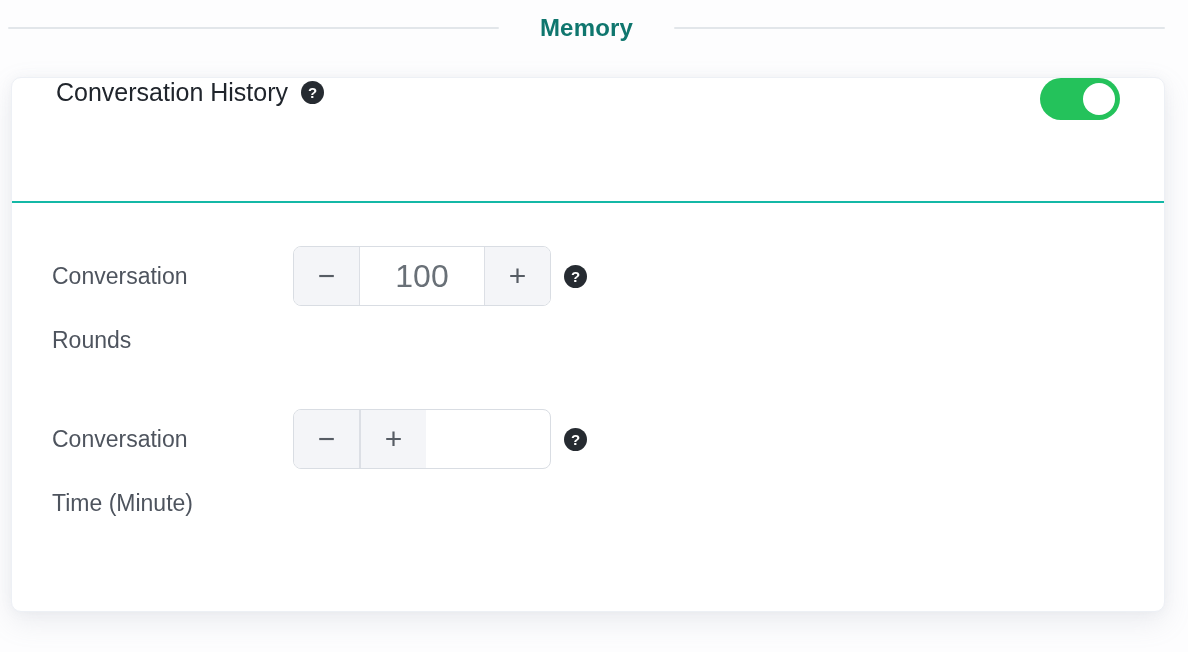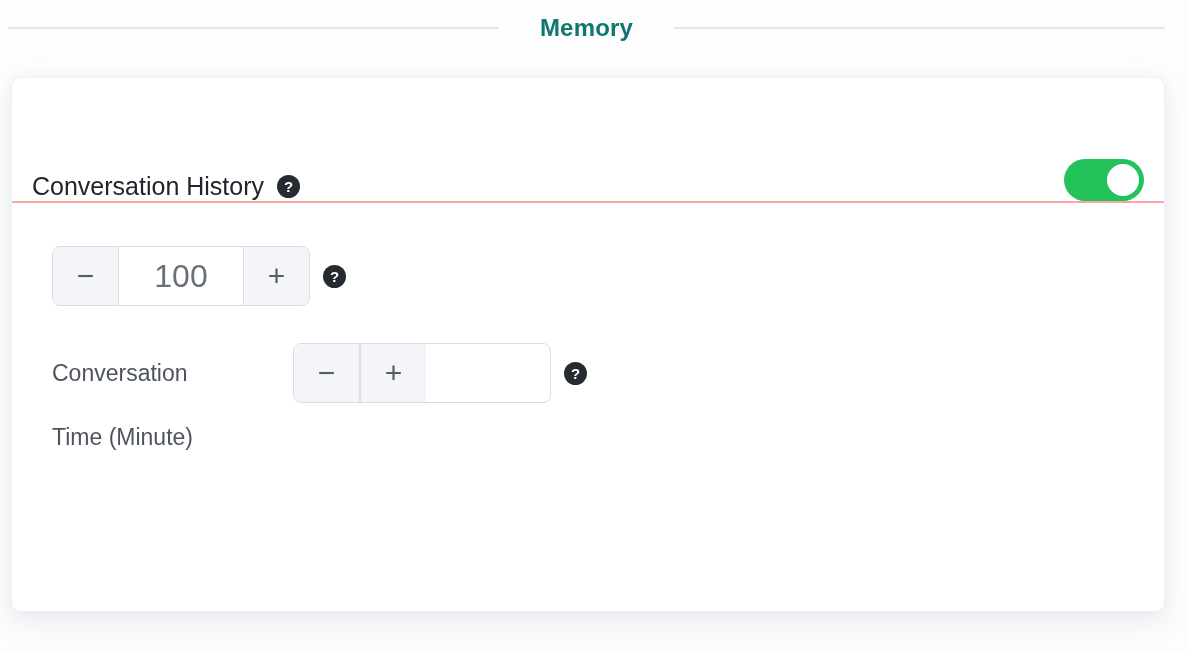--- a/index.html
+++ b/index.html
@@ -39,25 +39,25 @@
     margin: 21px 23px 0 11px;
     height: 535px;
     background: #ffffff;
     border: 1px solid #edf0f5;
     border-radius: 10px;
     box-shadow: 0 10px 28px rgba(140, 152, 170, 0.16), 0 0 12px rgba(140, 152, 170, 0.07);
   }
 
   .card-header {
     display: flex;
-    align-items: flex-end;
+    align-items: flex-start;
     justify-content: space-between;
     height: 125px;
-    padding: 0 20px;
-    border-bottom: 2px solid #fca5a5;
+    padding: 0 44px;
+    border-bottom: 2px solid #14b8a6;
   }
   .header-left {
     display: flex;
     align-items: center;
     gap: 13px;
   }
   .history-label {
     font-size: 25px;
     font-weight: 500;
     color: #20252c;
@@ -177,20 +177,21 @@
       <span class="help-icon">?</span>
     </div>
     <div class="toggle" role="switch" aria-checked="true">
       <div class="toggle-knob"></div>
     </div>
   </div>
 
   <div class="card-body">
 
     <div class="setting-row">
+      <div class="row-label">Conversation Rounds</div>
       <div class="control">
         <div class="stepper">
           <button class="step-btn minus">−</button>
           <input class="step-value" value="100" style="">
           <button class="step-btn plus">+</button>
         </div>
         <span class="help-icon">?</span>
       </div>
     </div>
 

